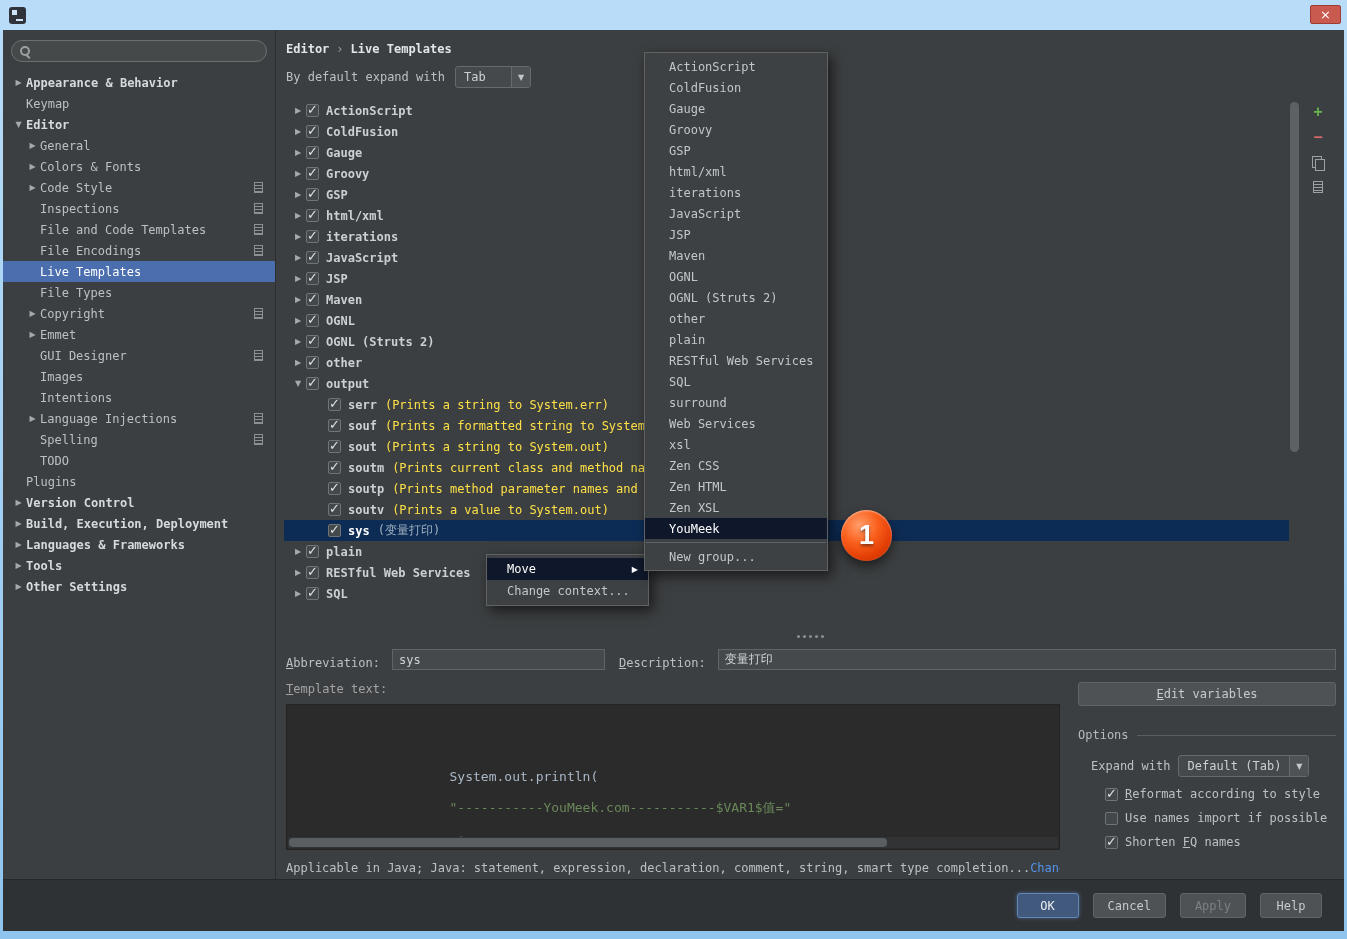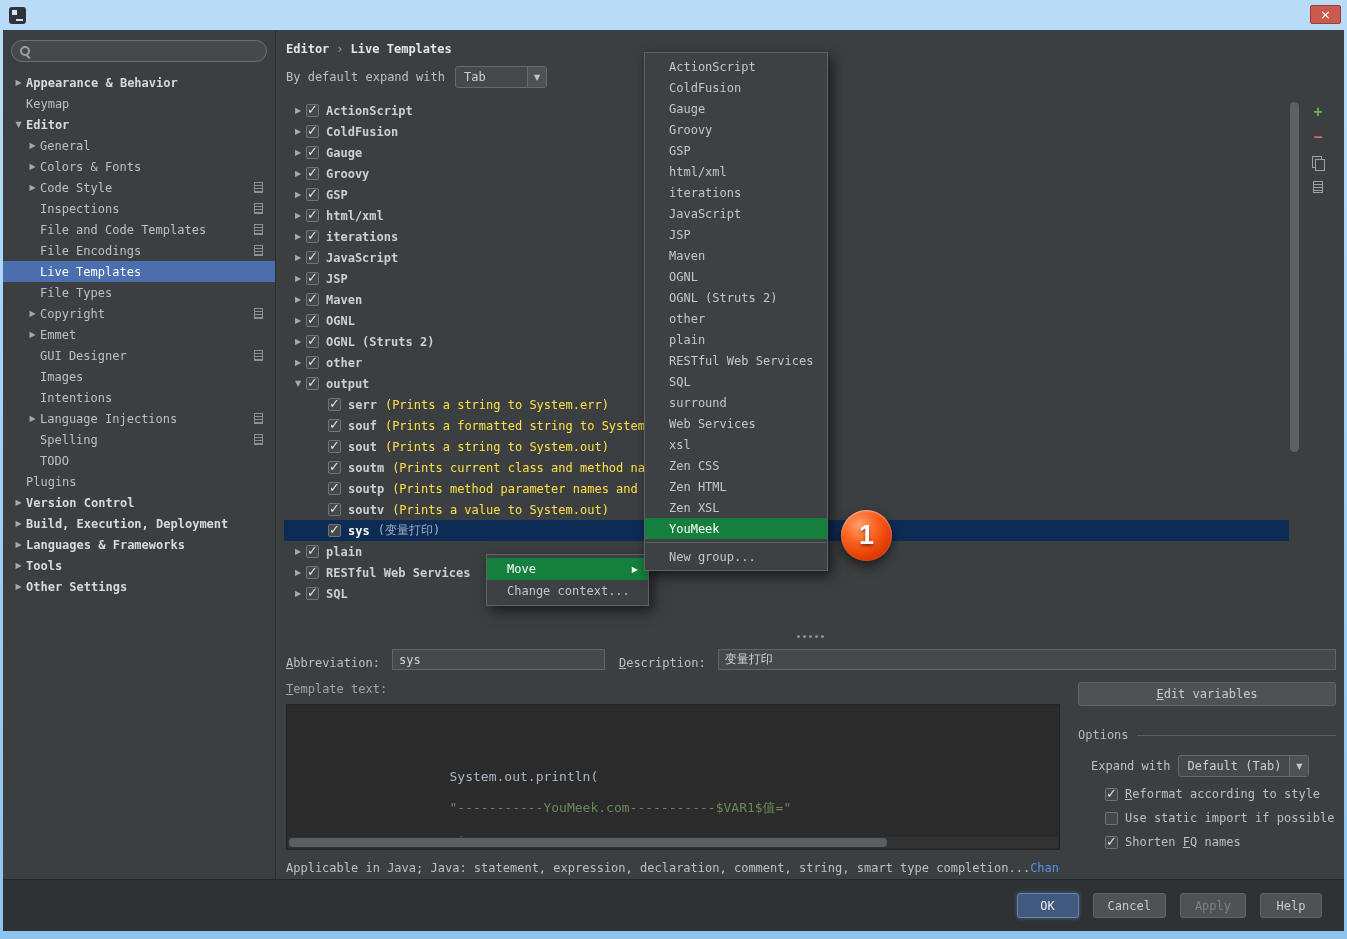--- a/index.html
+++ b/index.html
@@ -92,21 +92,21 @@
   .buttonbar{height:52px;background:#2f3234;border-top:1px solid #252729;display:flex;align-items:center;justify-content:flex-end;gap:14px;padding-right:22px}
   .bb-btn{min-width:62px;padding:0 14px;height:25px}
   .bb-btn.primary{background:#41597c;border-color:#6185b5;color:#e9edf1;box-shadow:0 0 4px rgba(100,150,220,.5)}
   .bb-btn.disabled{color:#7b8084}
   
   .menu{position:absolute;background:#3d4143;border:1px solid #606263;box-shadow:4px 5px 12px rgba(0,0,0,.6);padding:3px 0;z-index:10}
   .menu-ctx{left:486px;top:554px;width:163px}
   .menu-sub{left:644px;top:52px;width:184px}
   .m-item{height:21px;display:flex;align-items:center;padding:0 10px 0 24px;color:#c3c7ca;white-space:nowrap;cursor:default}
   .menu-ctx .m-item{height:22px;padding-left:20px}
-  .m-item.highlighted{background:#15803d;color:#fff}
+  .m-item.highlighted{background:#0f172a;color:#fff}
   .sub-arrow{margin-left:auto;font-size:8px;visibility:hidden;font-family:"DejaVu Sans",sans-serif}
   .m-item.has-sub .sub-arrow{visibility:visible}
   .m-item.separated{margin-top:7px;position:relative}
   .m-item.separated::before{content:"";position:absolute;left:1px;right:1px;top:-4px;height:1px;background:#5d6163}
   
   .badge{position:absolute;left:841px;top:510px;width:51px;height:51px;border-radius:50%;background:radial-gradient(circle at 36% 30%,#ff9e6b 0%,#fa5f1c 38%,#e23d05 68%,#b53102 100%);box-shadow:0 5px 12px rgba(0,0,0,.55),inset 0 1px 2px rgba(255,255,255,.5);display:flex;align-items:center;justify-content:center;z-index:20}
   .badge-num{color:#fff;font-family:"Liberation Sans",sans-serif;font-weight:bold;font-size:27px;text-shadow:0 2px 3px rgba(0,0,0,.45)}
   u{text-decoration:underline}
 </style>
 </head>
@@ -284,21 +284,21 @@
         </div>
       </div>
 
       <div class="main">
         <div class="breadcrumb">
           <span>Editor</span><span class="sep">›</span><span>Live Templates</span>
         </div>
 
         <div class="expand-row">
           <span class="f-label">By default expand with</span>
-          <span class="combo" style="width:92px">
+          <span class="combo" style="width:76px">
             <span class="val" style="flex:1">Tab</span>
             <span class="dd">▼</span>
           </span>
         </div>
 
         <div class="tree-section">
           <div class="t-list">
 
               <div class="t-row group collapsed checked">
                 <span class="arr"></span>
@@ -542,21 +542,21 @@
                   <span class="val">Default (Tab)</span>
                   <span class="dd">▼</span>
                 </span>
               </div>
               <div class="opt-cb checked">
                 <span class="cbx"></span>
                 <span><span></span><u>R</u><span>eformat according to style</span></span>
               </div>
               <div class="opt-cb unchecked">
                 <span class="cbx"></span>
-                <span><span></span><u></u><span>Use static import if possible</span></span>
+                <span><span></span><u></u><span>Use names import if possible</span></span>
               </div>
               <div class="opt-cb checked">
                 <span class="cbx"></span>
                 <span><span>Shorten </span><u>F</u><span>Q names</span></span>
               </div>
             </div>
           </div>
         </div>
       </div>
     </div>

